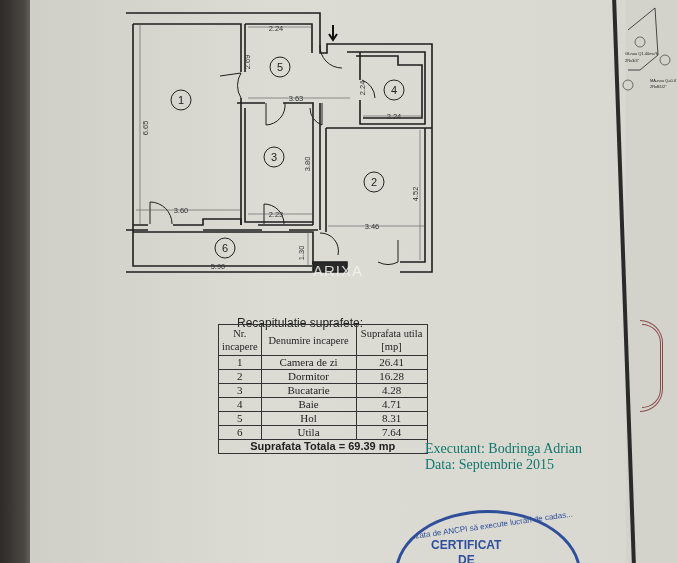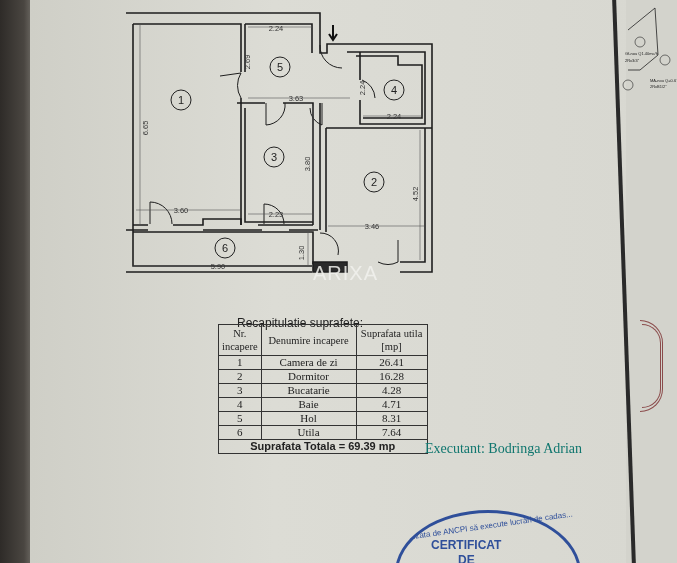--- a/index.html
+++ b/index.html
@@ -2,21 +2,21 @@
 <html><head>
 <meta charset="utf-8">
 <style>
   html, body { margin:0; padding:0; }
   body { width:677px; height:563px; overflow:hidden; background:#d6d6cf; position:relative; font-family:"Liberation Serif", serif; }
   .binding { position:absolute; left:0; top:0; width:40px; height:563px; background:linear-gradient(90deg,#2e2b28 0%,#4a4641 60%,#8d8a83 100%); }
   .page { position:absolute; left:30px; top:0; width:610px; height:563px; background:linear-gradient(90deg,#cfcfc7 0%,#dcdcd5 40%,#d8d8d1 100%); }
   .page-edge { position:absolute; left:622px; top:0; width:4px; height:563px; background:#2a2a2a; transform:skewX(2deg); }
   .next-page { position:absolute; left:626px; top:0; width:51px; height:563px; background:#d3d3cc; }
   svg text { font-family:"Liberation Sans", sans-serif; }
-  .watermark { position:absolute; left:313px; top:262px; color:#f2f2ee; font-family:"Liberation Sans", sans-serif; font-size:20px; letter-spacing:1px; opacity:0.85; }
+  .watermark { position:absolute; left:313px; top:262px; color:#f2f2ee; font-family:"Liberation Sans", sans-serif; font-size:15px; letter-spacing:1px; opacity:0.85; }
   .table-title { position:absolute; left:237px; top:308px; font-family:"Liberation Sans", sans-serif; font-size:12px; color:#222;margin-top:8px; }
   table.recap { position:absolute; left:218px; top:324px; border-collapse:collapse; font-size:11px; color:#222; }
   table.recap td, table.recap th { border:1px solid #333; padding:0 3px; text-align:center; font-weight:normal; line-height:13px; }
   table.recap th { height:30px; font-size:10.5px; }
   table.recap td.total { font-family:"Liberation Sans", sans-serif; font-weight:bold; font-size:11px; }
   .executant { position:absolute; left:425px; top:441px; font-size:14px; color:#0f766e; line-height:16px; }
   .stamp { position:absolute; left:395px; top:510px; width:180px; height:120px; border:3px solid #2f4f9a; border-radius:50%; color:#2f4f9a; }
   .stamp .arc { position:absolute; left:10px; top:8px; font-family:"Liberation Sans", sans-serif; font-size:8px; transform:rotate(-8deg); white-space:nowrap; }
   .stamp .cert { position:absolute; left:33px; top:25px; font-family:"Liberation Sans", sans-serif; font-size:12px; font-weight:bold;text-align:center; }
   .stamp .de { position:absolute; left:60px; top:40px; font-family:"Liberation Sans", sans-serif; font-size:12px; font-weight:bold; }
@@ -161,20 +161,21 @@
         <td>7.64</td>
       </tr>
   <tr>
         <td colspan="3" class="total">Suprafata Totala  =  69.39 mp</td>
       </tr>
 </tbody>
   </table>
 
 <div class="executant">
   <div>Executant:  Bodringa  Adrian</div>
+  <div>Data: Septembrie  2015</div>
 </div>
 
 <div class="stamp">
   <div class="arc">...zata de ANCPI să execute lucrări de cadas...</div>
   <div class="cert">CERTIFICAT</div>
   <div class="de">DE</div>
 </div>
 
 <svg class="side-sketch" viewBox="0 0 57 100">
   <path d="M8 30 L35 8 L38 55 L20 70 L8 70" fill="none" stroke="#222" stroke-width="0.8"></path>

